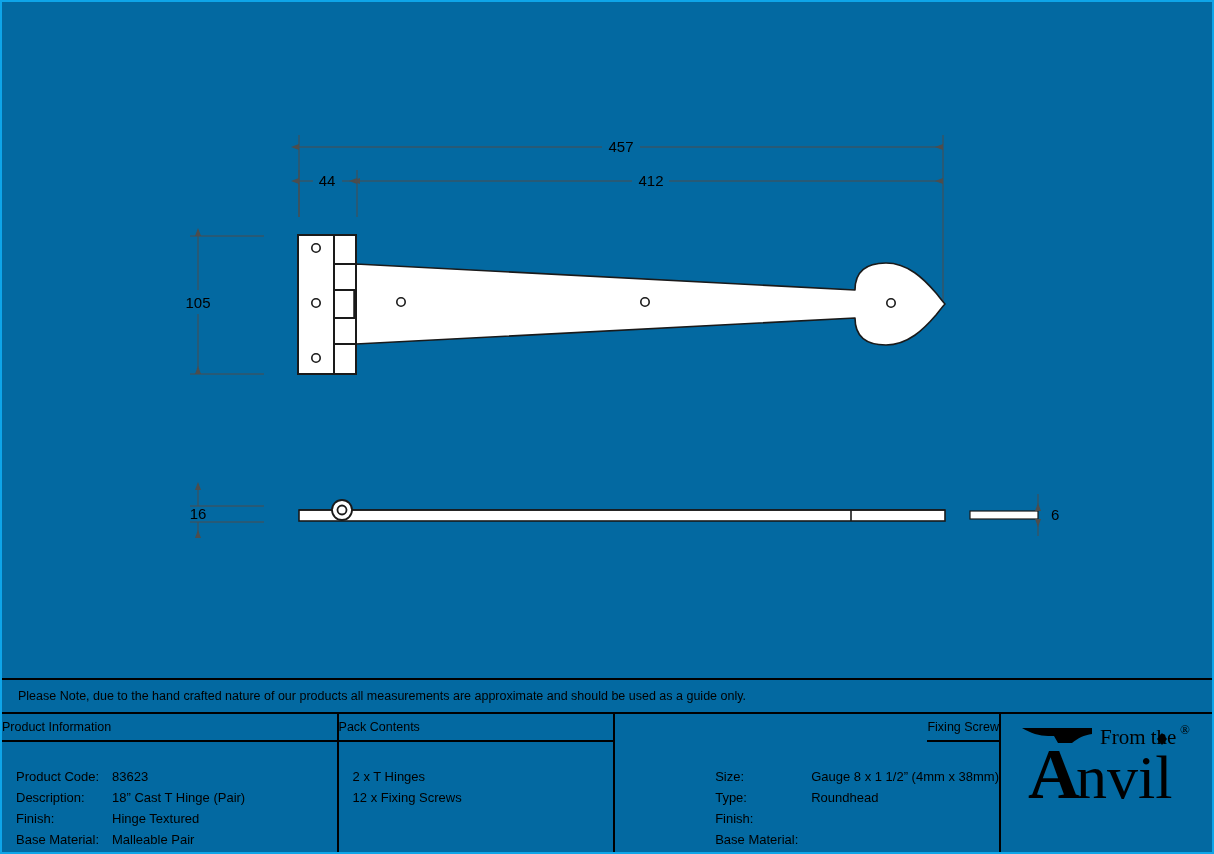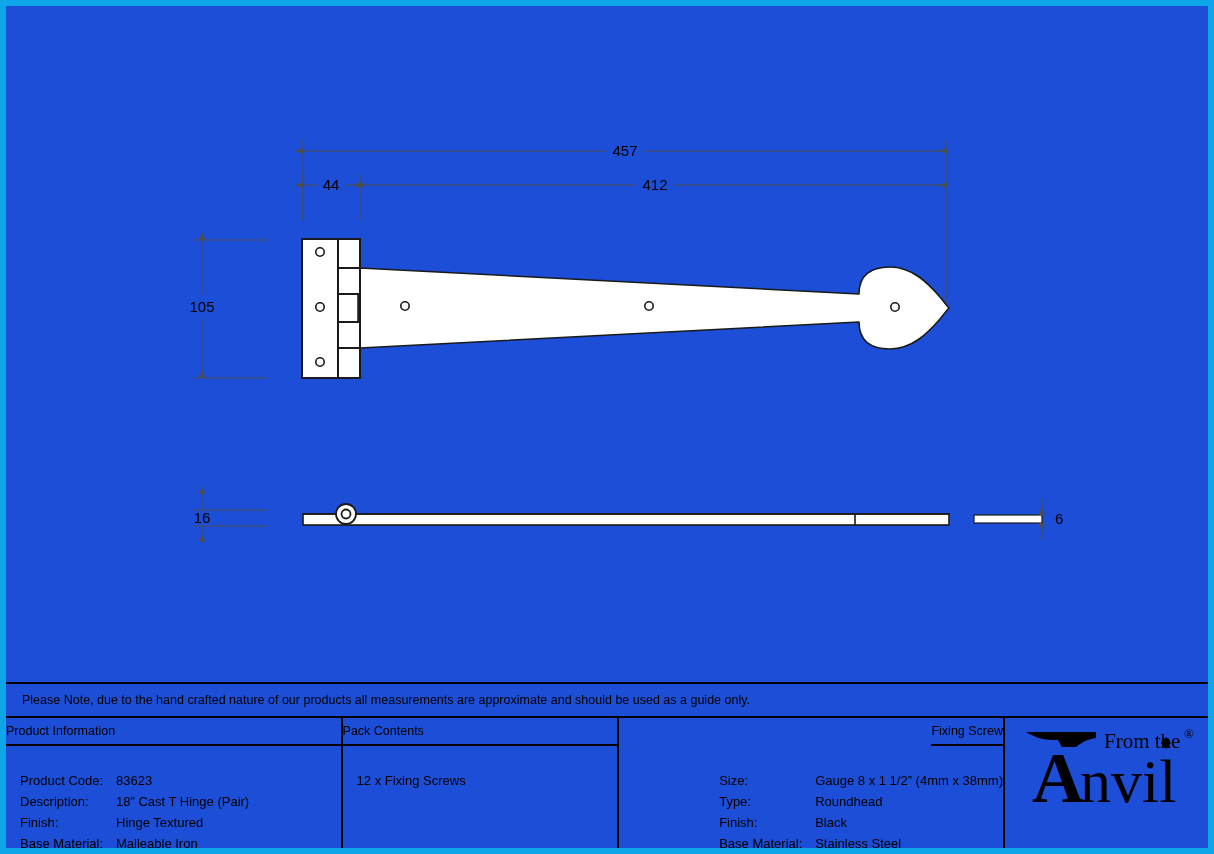--- a/index.html
+++ b/index.html
@@ -8,23 +8,23 @@
     background: #ffffff;
   }
   body {
     font-family: "Liberation Sans", sans-serif;
     color: #000000;
   }
   #page {
     position: relative;
     width: 1214px;
     height: 854px;
-    background: #1d4ed8;
+    background: #0369a1;
     overflow: hidden;
-    border: 6px solid #0ea5e9;
+    border: 2px solid #0ea5e9;
     box-sizing: border-box;
   }
   
   #drawing-area {
     position: absolute;
     left: 0;
     top: 0;
     width: 1214px;
     height: 672px;
   }
@@ -229,50 +229,49 @@
           <div class="kv-row">
             <span class="kv-key">Description:</span>
             <span class="kv-val">18” Cast T Hinge (Pair)</span>
           </div>
           <div class="kv-row">
             <span class="kv-key">Finish:</span>
             <span class="kv-val">Hinge Textured</span>
           </div>
           <div class="kv-row">
             <span class="kv-key">Base Material:</span>
-            <span class="kv-val">Malleable Iron</span>
+            <span class="kv-val">Malleable Pair</span>
           </div>
         </div>
       </div>
 
       <div class="col col-pack">
         <div class="col-head">Pack Contents</div>
         <div class="col-body">
+          <div class="plain-row">2 x T Hinges</div>
           <div class="plain-row">12 x Fixing Screws</div>
         </div>
       </div>
 
       <div class="col col-fixing">
         <div class="col-head">Fixing Screw</div>
         <div class="col-body">
           <div class="kv-row">
             <span class="kv-key">Size:</span>
             <span class="kv-val">Gauge 8 x 1 1/2” (4mm x 38mm)</span>
           </div>
           <div class="kv-row">
             <span class="kv-key">Type:</span>
             <span class="kv-val">Roundhead</span>
           </div>
           <div class="kv-row">
             <span class="kv-key">Finish:</span>
-            <span class="kv-val">Black</span>
           </div>
           <div class="kv-row">
             <span class="kv-key">Base Material:</span>
-            <span class="kv-val">Stainless Steel</span>
           </div>
         </div>
       </div>
 
       <div class="col col-logo">
         <div id="logo-cell">
           <svg id="logo-svg" width="186" height="92" viewBox="0 0 186 92" xmlns="http://www.w3.org/2000/svg">
 
             <path d="M 8 14
                      L 78 14

